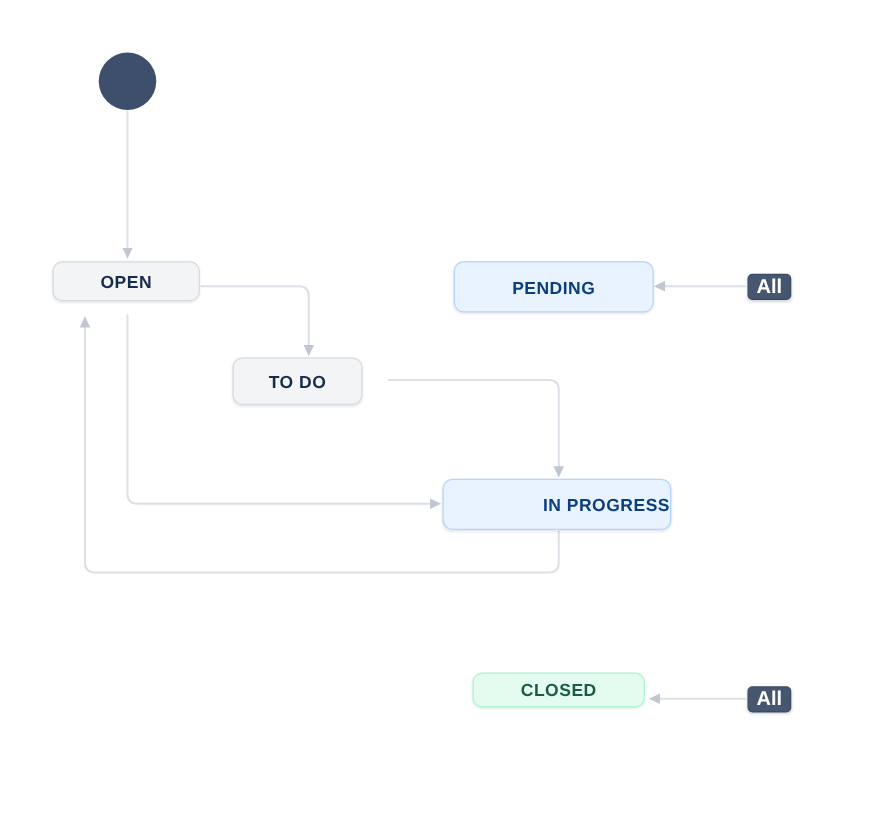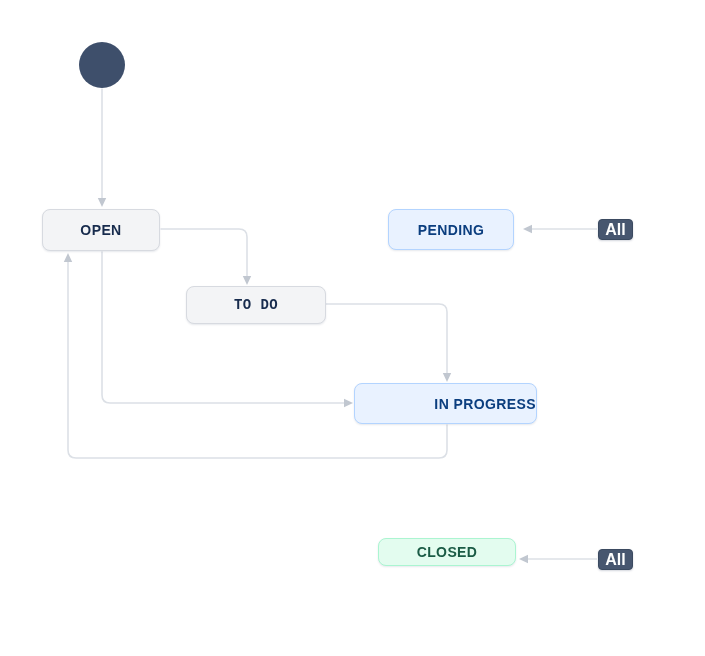--- a/index.html
+++ b/index.html
@@ -52,23 +52,23 @@
 
   .start-node {
     position: absolute;
     left: 79px; top: 42px;
     width: 46px; height: 46px;
     border-radius: 50%;
     background: #3e4f6b;
     cursor: pointer;
   }
 
-  .node-open        { left: 42px;  top: 209px; width: 118px; height: 42px; }
-  .node-pending     { left: 388px; top: 209px; width: 126px; height: 41px; }
-  .node-todo        { left: 186px; top: 286px; width: 140px; height: 38px; font-family: Liberation Mono, monospace; }
+  .node-open        { left: 42px;  top: 209px; width: 118px; height: 32px; }
+  .node-pending     { left: 363px; top: 209px; width: 160px; height: 41px; }
+  .node-todo        { left: 186px; top: 286px; width: 104px; height: 38px; }
   .node-inprogress  { left: 354px; top: 383px; width: 183px; height: 41px; justify-content: flex-end; }
   .node-closed      { left: 378px; top: 538px; width: 138px; height: 28px; }
 
   .all-badge {
     position: absolute;
     width: 35px; height: 21px;
     display: flex;
     align-items: center;
     justify-content: center;
     background: #47566f;

